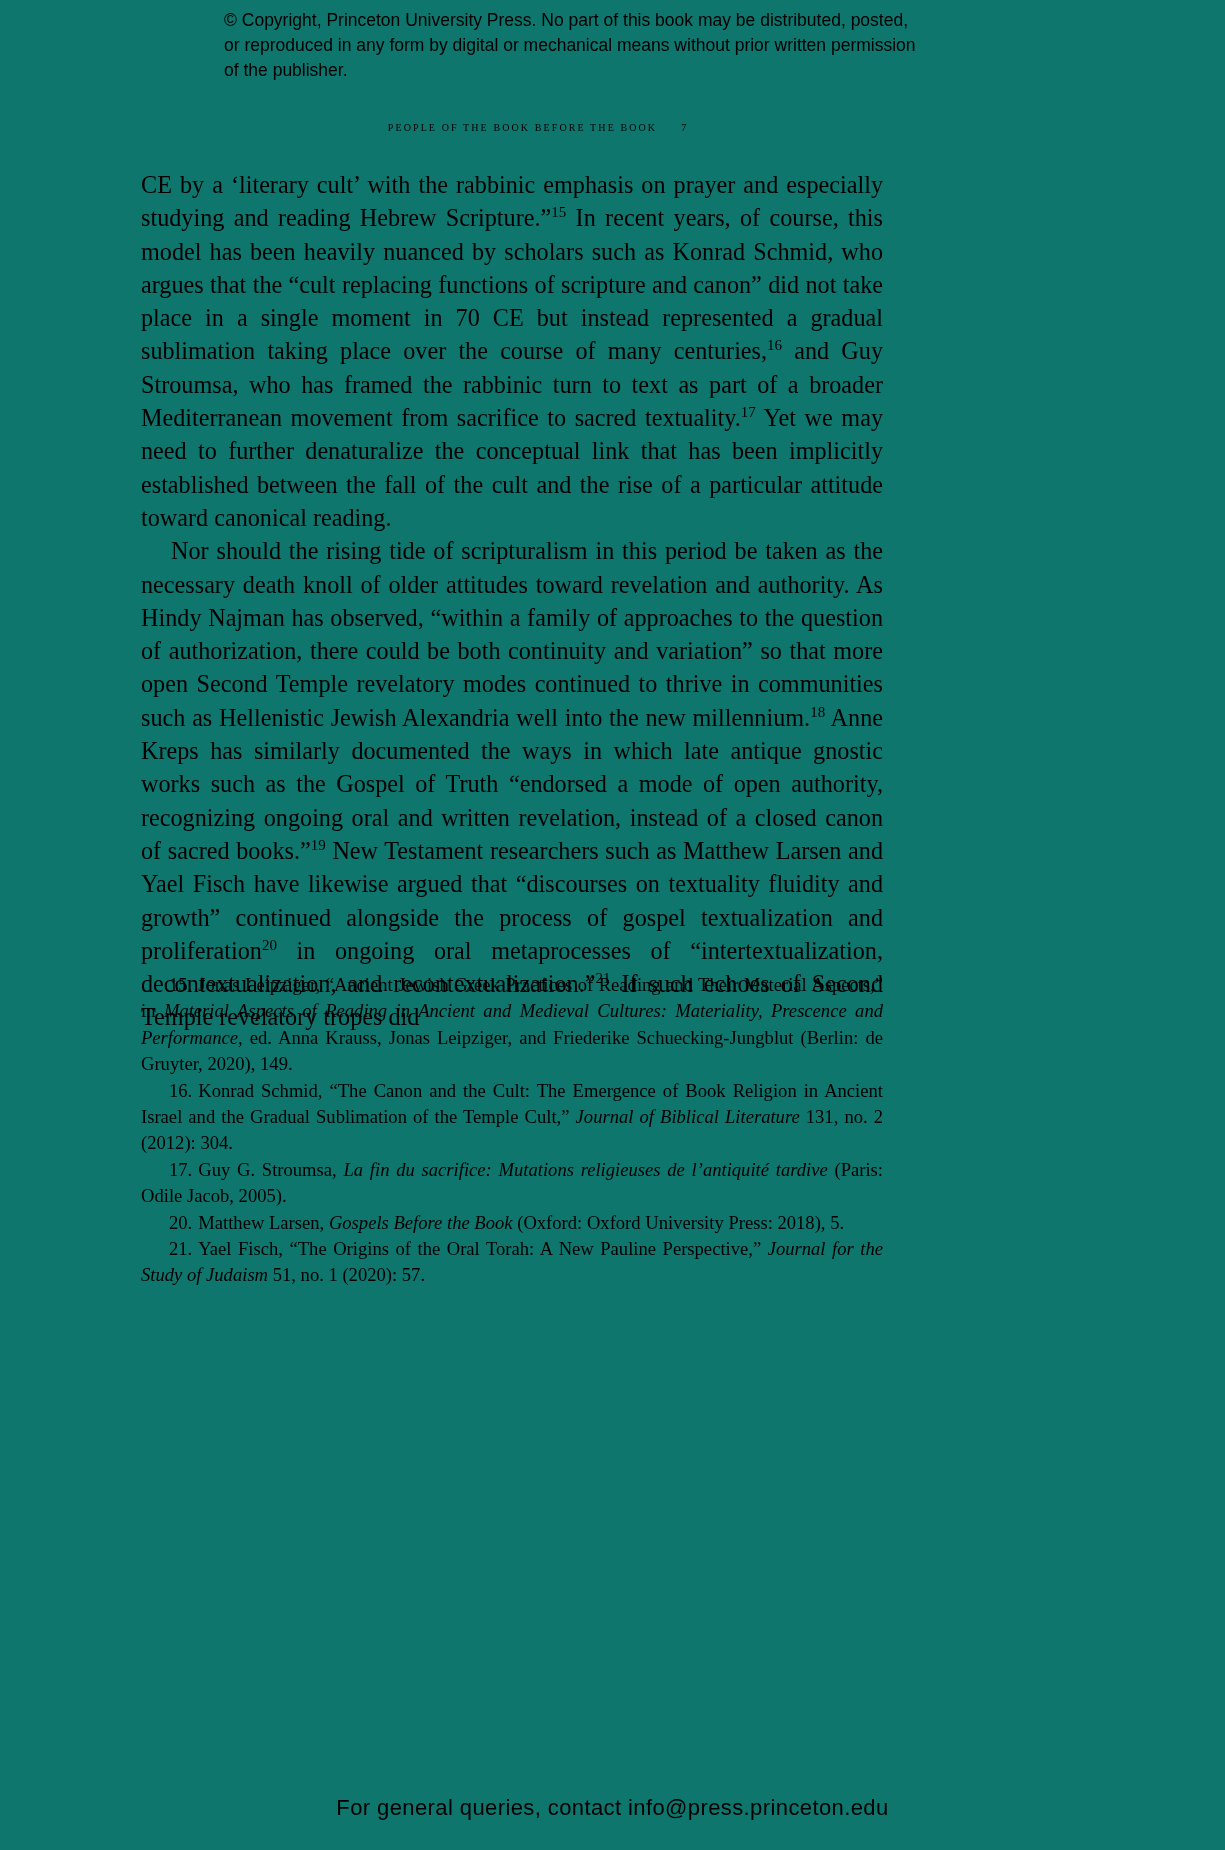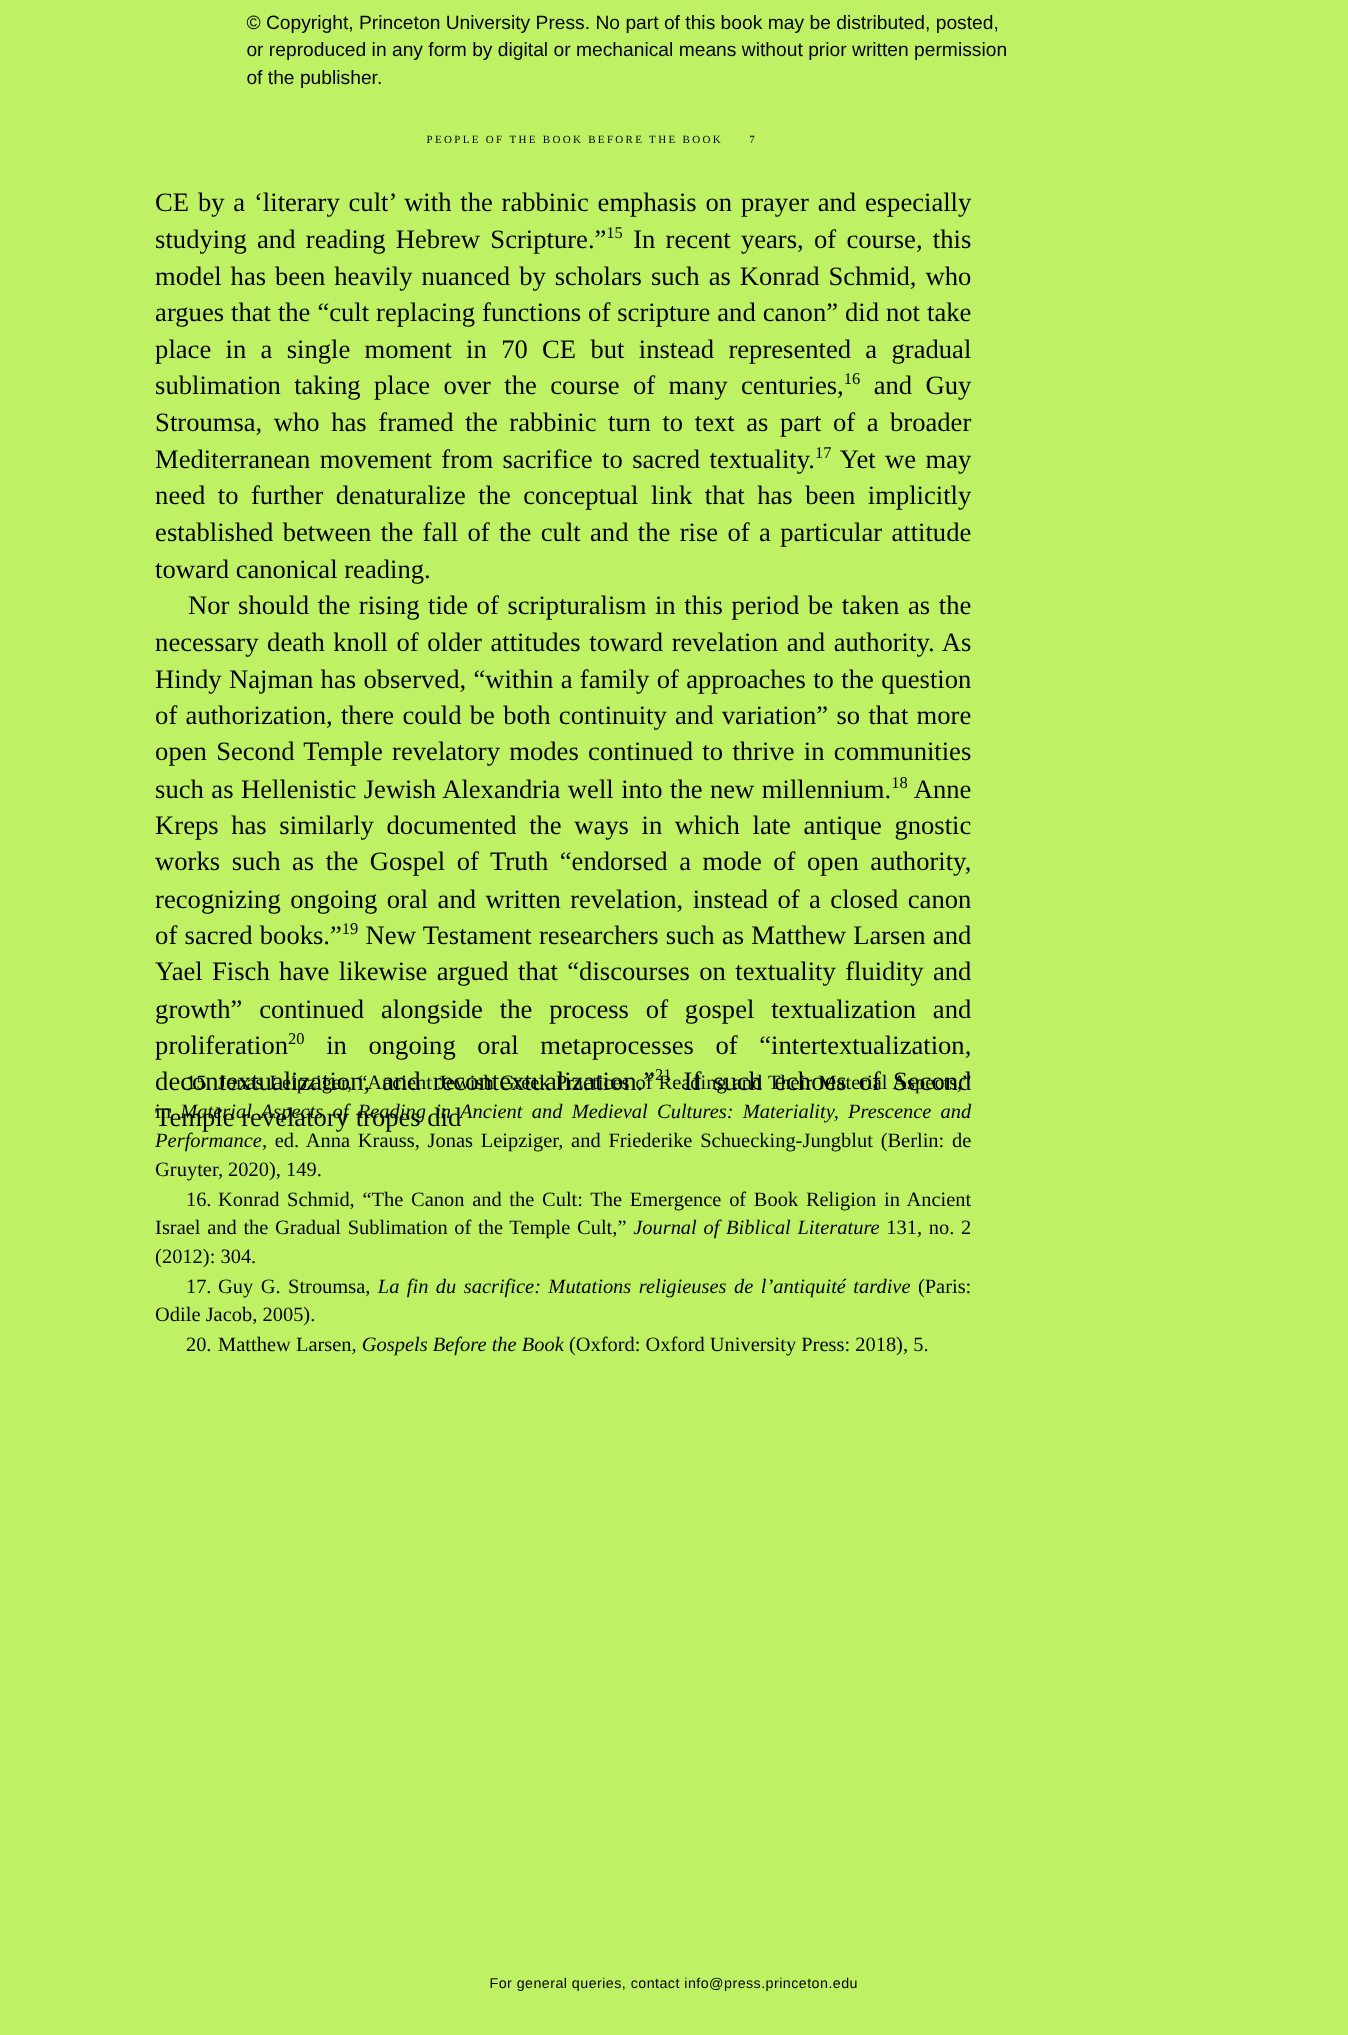--- a/index.html
+++ b/index.html
@@ -4,21 +4,21 @@
 <style>
   html, body {
     margin: 0;
     padding: 0;
     background: #ffffff;
   }
   .page {
     position: relative;
     width: 1225px;
     height: 1850px;
-    background: #bef264;
+    background: #0f766e;
     overflow: hidden;
     font-family: "Liberation Serif", serif;
     color: #000000;
   }
   .copyright {
     position: absolute;
     left: 224px;
     top: 8px;
     width: 700px;
     font-family: "Liberation Sans", sans-serif;
@@ -81,21 +81,21 @@
     margin-right: 6px;
   }
   em { font-style: italic; }
   .footer {
     position: absolute;
     left: 0;
     top: 1795px;
     width: 1225px;
     text-align: center;
     font-family: "Liberation Sans", sans-serif;
-    font-size: 13px;
+    font-size: 22px;
     letter-spacing: 0.4px;
     color: #000;
   }
 </style>
 </head>
 <body>
 
 <div class="page">
 
   <div class="copyright">© Copyright, Princeton University Press. No part of this book may be distributed, posted, or reproduced in any form by digital or mechanical means without prior written permission of the publisher.</div>
@@ -107,17 +107,18 @@
   <div class="body-text">
     <p><span>CE by a ‘literary cult’ with the rabbinic emphasis on prayer and especially studying and reading Hebrew Scripture.”<sup>15</sup> In recent years, of course, this model has been heavily nuanced by scholars such as Konrad Schmid, who argues that the “cult replacing functions of scripture and canon” did not take place in a single moment in 70 CE but instead represented a gradual sublimation taking place over the course of many centuries,<sup>16</sup> and Guy Stroumsa, who has framed the rabbinic turn to text as part of a broader Mediterranean movement from sacrifice to sacred textuality.<sup>17</sup> Yet we may need to further denaturalize the conceptual link that has been implicitly established between the fall of the cult and the rise of a particular attitude toward canonical reading.</span></p>
     <p class="indent"><span>Nor should the rising tide of scripturalism in this period be taken as the necessary death knoll of older attitudes toward revelation and authority. As Hindy Najman has observed, “within a family of approaches to the question of authorization, there could be both continuity and variation” so that more open Second Temple revelatory modes continued to thrive in communities such as Hellenistic Jewish Alexandria well into the new millennium.<sup>18</sup> Anne Kreps has similarly documented the ways in which late antique gnostic works such as the Gospel of Truth “endorsed a mode of open authority, recognizing ongoing oral and written revelation, instead of a closed canon of sacred books.”<sup>19</sup> New Testament researchers such as Matthew Larsen and Yael Fisch have likewise argued that “discourses on textuality fluidity and growth” continued alongside the process of gospel textualization and proliferation<sup>20</sup> in ongoing oral metaprocesses of “intertextualization, decontextualization, and recontextualization.”<sup>21</sup> If such echoes of Second Temple revelatory tropes did</span></p>
   </div>
 
   <div class="notes">
       <p><span class="num">15.</span><span>Jonas Leipziger, “Ancient Jewish Greek Practices of Reading and Their Material Aspects,” in </span><em>Material Aspects of Reading in Ancient and Medieval Cultures: Materiality, Prescence and Performance,</em><span> ed. Anna Krauss, Jonas Leipziger, and Friederike Schuecking-Jungblut (Berlin: de Gruyter, 2020), 149.</span></p>
       <p><span class="num">16.</span><span>Konrad Schmid, “The Canon and the Cult: The Emergence of Book Religion in Ancient Israel and the Gradual Sublimation of the Temple Cult,” </span><em>Journal of Biblical Literature</em><span> 131, no. 2 (2012): 304.</span></p>
       <p><span class="num">17.</span><span>Guy G. Stroumsa, </span><em>La fin du sacrifice: Mutations religieuses de l’antiquité tardive</em><span> (Paris: Odile Jacob, 2005).</span></p>
       <p><span class="num">20.</span><span>Matthew Larsen, </span><em>Gospels Before the Book</em><span> (Oxford: Oxford University Press: 2018), 5.</span></p>
+      <p><span class="num">21.</span><span>Yael Fisch, “The Origins of the Oral Torah: A New Pauline Perspective,” </span><em>Journal for the Study of Judaism</em><span> 51, no. 1 (2020): 57.</span></p>
     </div>
 
   <div class="footer">For general queries, contact info@press.princeton.edu</div>
 
 </div>
 
 </body></html>

